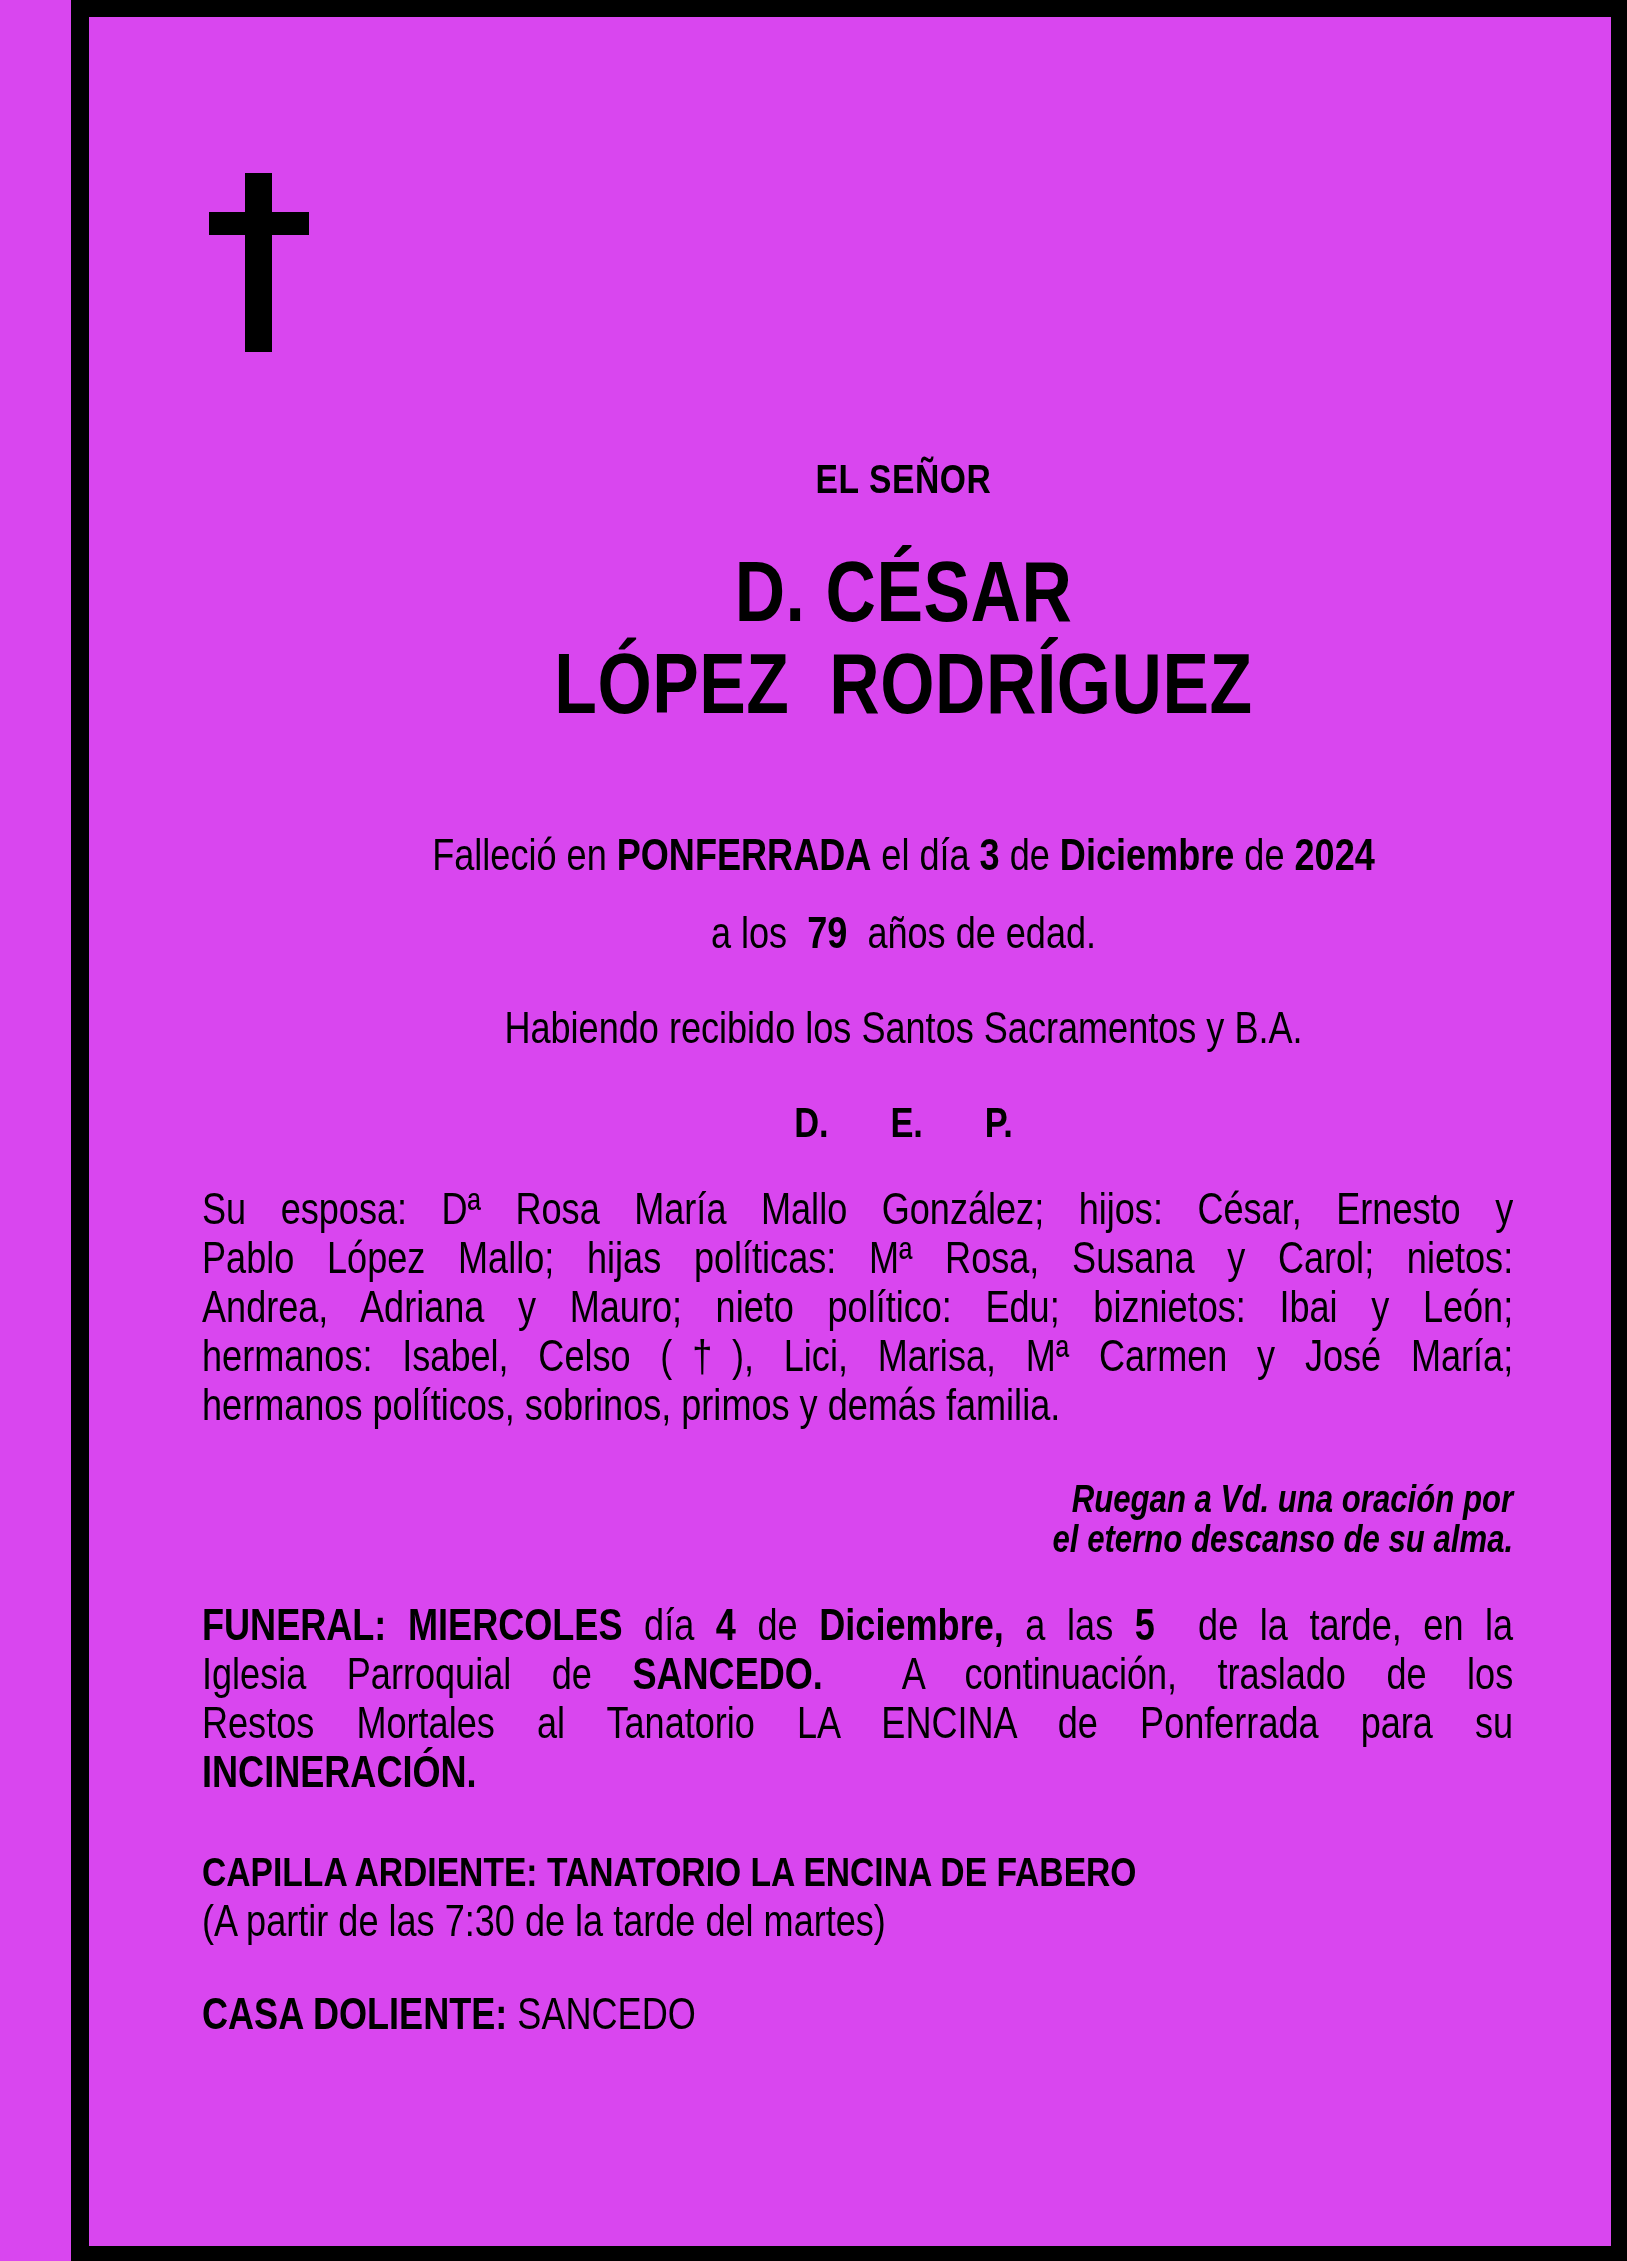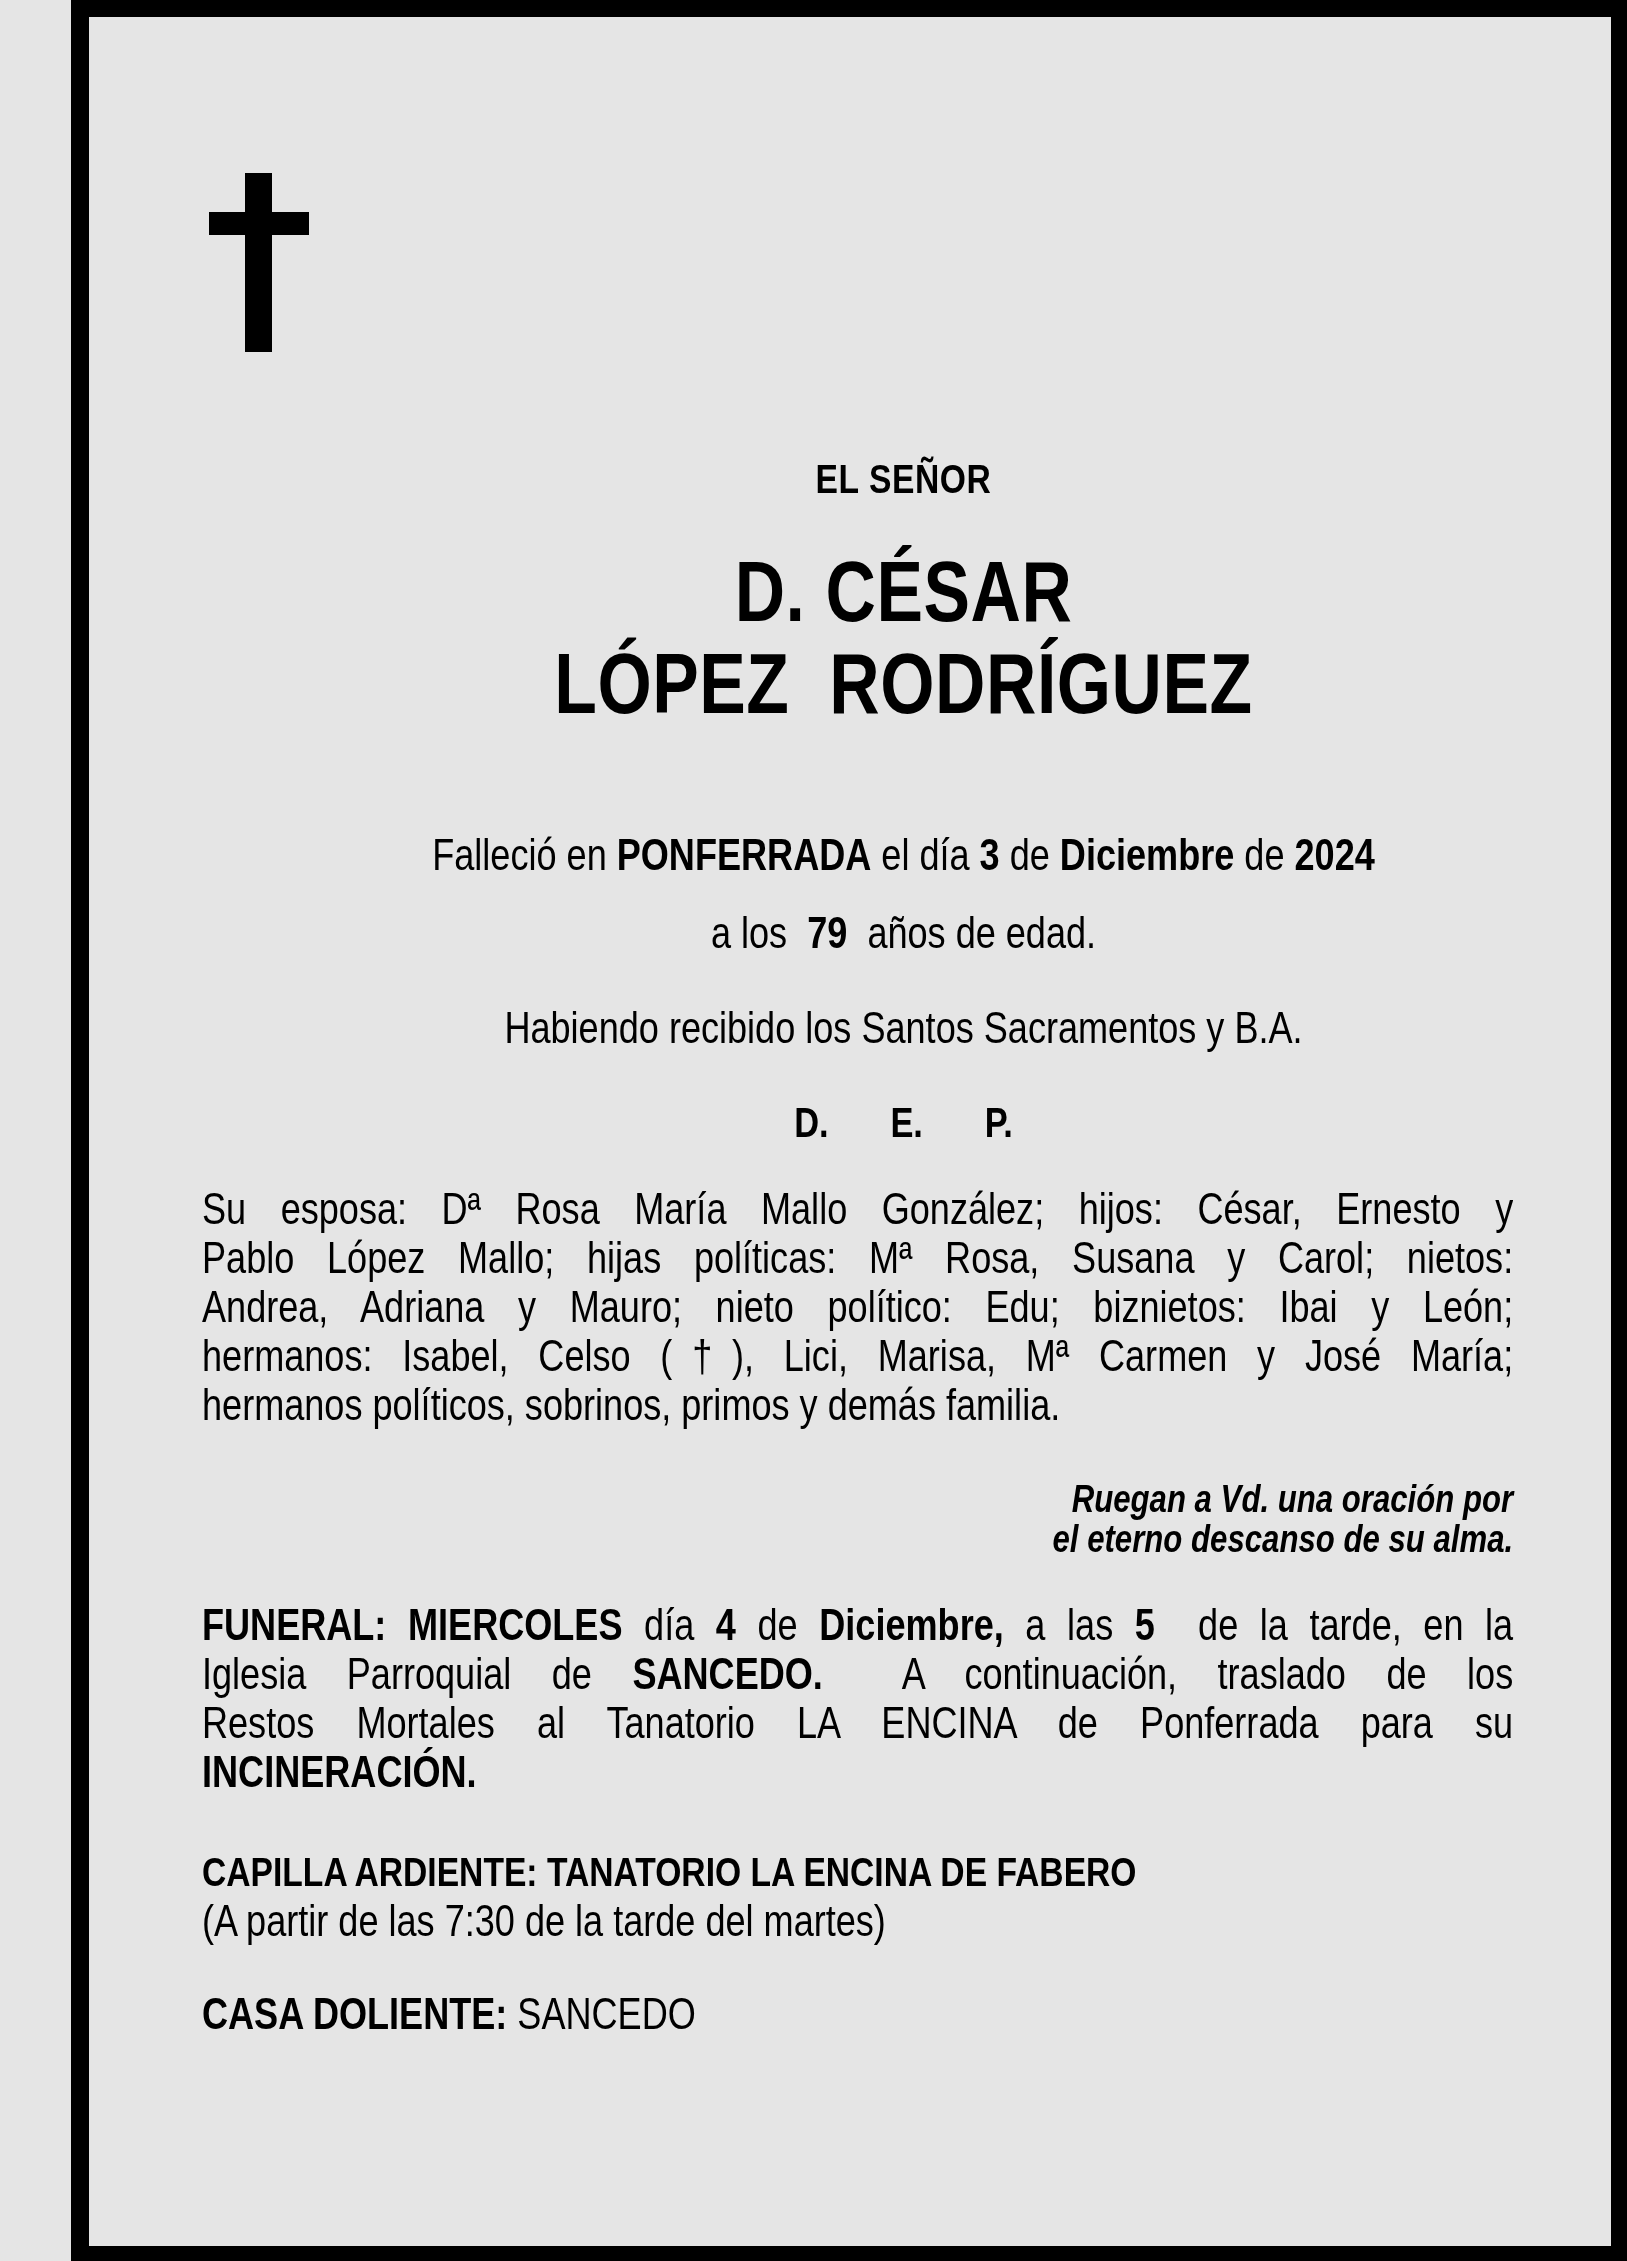--- a/index.html
+++ b/index.html
@@ -4,21 +4,21 @@
 <style>
   html, body {
     margin: 0;
     padding: 0;
     background: #ffffff;
   }
   .page {
     position: relative;
     width: 1628px;
     height: 2261px;
-    background: #e5e5e5;
+    background: #d946ef;
     overflow: hidden;
     font-family: "Liberation Sans", sans-serif;
     color: #000000;
   }
   
   .frame-top    { position:absolute; left:71px; right:0; top:0; height:17px; background:#000; }
   .frame-bottom { position:absolute; left:71px; right:0; top:2246px; height:15.7px; background:#000; }
   .frame-left   { position:absolute; left:71px; top:0; width:18px; height:2261px; background:#000; }
   .frame-right  { position:absolute; left:1611px; top:0; width:16.4px; height:2261px; background:#000; }
 

